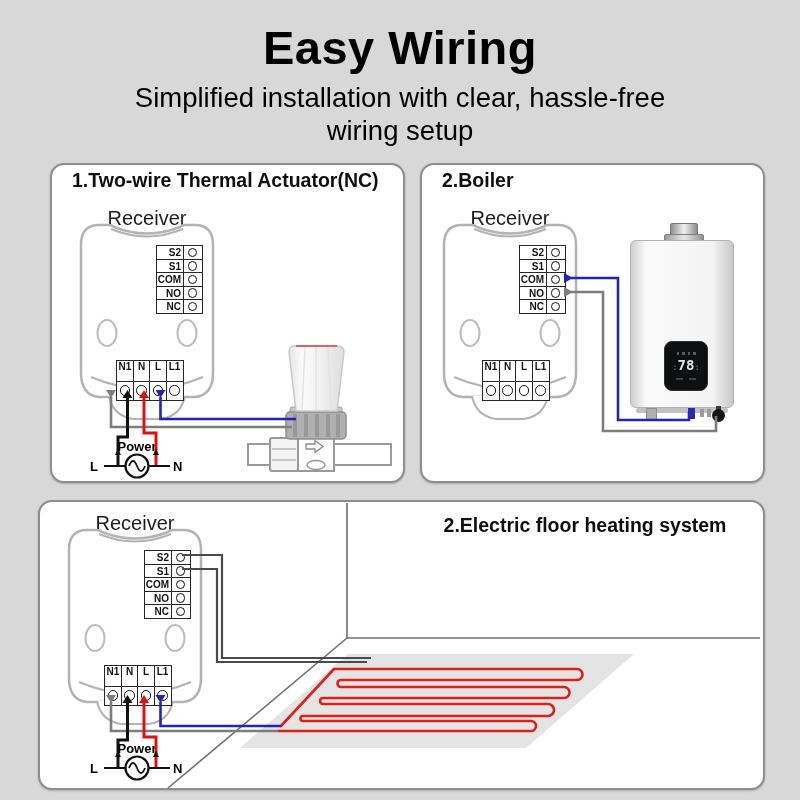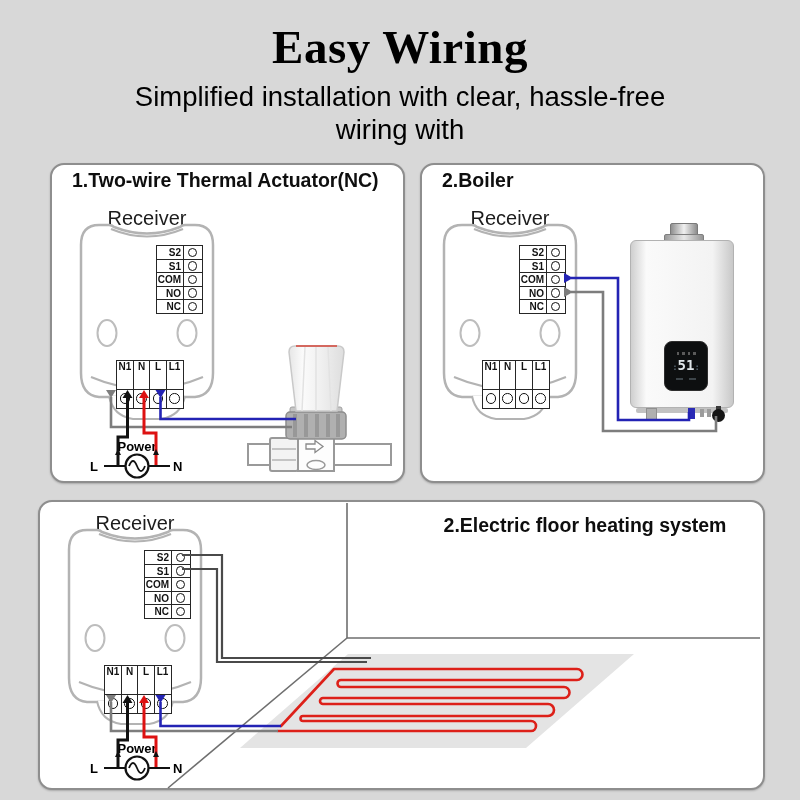--- a/index.html
+++ b/index.html
@@ -1,21 +1,21 @@
 <!DOCTYPE html>
 <html><head>
 <meta charset="utf-8">
 <style>
   html,body{margin:0;padding:0;width:800px;height:800px;background:#d8d8d8;
     font-family:"Liberation Sans",sans-serif;position:relative;overflow:hidden;}
   .abs{position:absolute;}
   .page{position:absolute;inset:0;}
   
   .hdr{position:absolute;top:20px;left:0;width:800px;text-align:center;color:#000;}
-  .hdr-title{font-size:47px;font-weight:bold;letter-spacing:.5px;font-family:Liberation Serif, serif;}
+  .hdr-title{font-size:47px;font-weight:bold;letter-spacing:.5px;}
   .hdr-sub{font-size:27.5px;font-weight:normal;line-height:33px;margin-top:6px;}
   
   .panel{position:absolute;background:#fff;border:2px solid #8e8e8e;border-radius:14px;
     box-shadow:0 1px 2px rgba(0,0,0,.22);}
   #panel1{left:38px;top:163px;width:351px;height:316px;margin-left:12px;}
   #panel2{left:420px;top:163px;width:341px;height:316px;}
   #panel3{left:38px;top:500px;width:723px;height:286px;}
   .panel-title{position:absolute;font-weight:bold;font-size:19.5px;color:#0e0e0e;white-space:nowrap;}
   
   .receiver{position:absolute;width:140px;height:210px;}
@@ -26,21 +26,21 @@
   .urow{display:flex;margin-top:-1.5px;}
   .urow:first-child{margin-top:0;}
   .ulabel{box-sizing:border-box;width:28px;height:15px;border:1.5px solid #262626;background:#fff;
     font-size:10px;font-weight:bold;text-align:right;padding:2px 2px 0 0;line-height:10px;color:#111;}
   .uport{box-sizing:border-box;width:20px;height:15px;border:1.5px solid #262626;margin-left:-1.5px;
     background:#fff;display:flex;align-items:center;justify-content:center;}
   .ring{width:9.5px;height:9.5px;border:1.6px solid #111;border-radius:50%;background:#fff;box-sizing:border-box;}
   .lrow{display:flex;}
   .lcell{width:18px;margin-left:-1.5px;}
   .lcell:first-child{margin-left:0;}
-  .lcl{box-sizing:border-box;height:30px;border:1.5px solid #262626;background:#fff;font-size:10px;
+  .lcl{box-sizing:border-box;height:22px;border:1.5px solid #262626;background:#fff;font-size:10px;
     font-weight:bold;text-align:center;line-height:11px;color:#111;}
   .lcp{box-sizing:border-box;height:20px;border:1.5px solid #262626;margin-top:-1.5px;background:#fff;
     display:flex;align-items:center;justify-content:center;}
   .lring{width:10.5px;height:10.5px;border:1.7px solid #111;border-radius:50%;background:#fff;box-sizing:border-box;}
   
   .pwr-t{position:absolute;font-size:13px;font-weight:bold;color:#000;white-space:nowrap;}
   
   .boiler{position:absolute;width:106px;height:202px;}
   .boiler .abs{position:absolute;}
   .flue-stack{left:40px;top:1px;width:26px;height:13px;border:1px solid #7a7a7a;
@@ -88,21 +88,21 @@
     </linearGradient>
   </defs>
 </svg>
 
 <div class="page">
 
   <div class="hdr">
     <div class="hdr-title">Easy Wiring</div>
     <div class="hdr-sub">
       <div>Simplified installation with clear, hassle-free</div>
-      <div>wiring with</div>
+      <div>wiring setup</div>
     </div>
   </div>
 
   <section class="panel" id="panel1">
     <h2 class="panel-title" style="left:20px;top:4px;margin:0;">1.Two-wire Thermal Actuator(NC)</h2>
 
     <div class="receiver" style="left:25px;top:52px;">
       <div class="rx-label">Receiver</div>
       <svg class="rx-shell" viewBox="0 0 140 210">
           <use href="#rx-shape"></use>
@@ -240,21 +240,21 @@
       <div class="abs flue-stack"></div>
       <div class="abs flue-base"></div>
       <div class="abs b-body"></div>
       <div class="abs b-display">
         <div class="disp-dots">
             <i></i>
             <i></i>
             <i></i>
             <i></i>
           </div>
-        <div class="disp-num"><span class="flank">:</span><span>51</span><span class="flank">:</span></div>
+        <div class="disp-num"><span class="flank">:</span><span>78</span><span class="flank">:</span></div>
         <div class="disp-bars">
             <i></i>
             <i></i>
           </div>
       </div>
       <div class="abs b-strip"></div>
       <div class="abs nub-gray"></div>
       <div class="abs nub-blue"></div>
       <div class="abs tick" style="left:70px;"></div>
       <div class="abs tick" style="left:77px;"></div>

